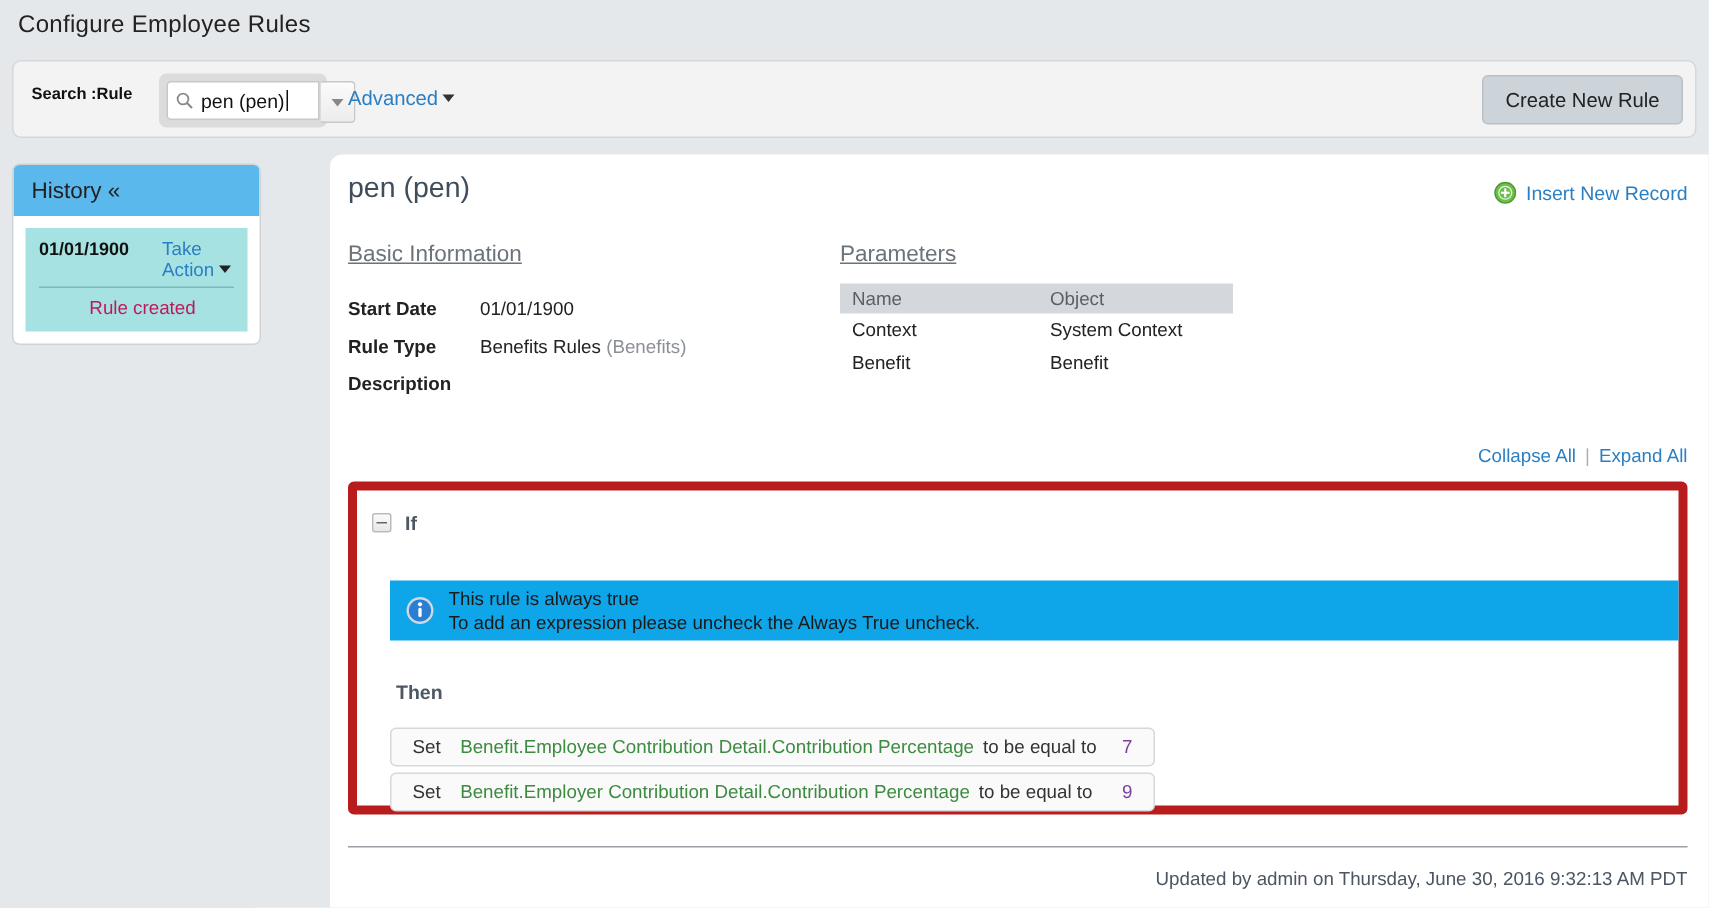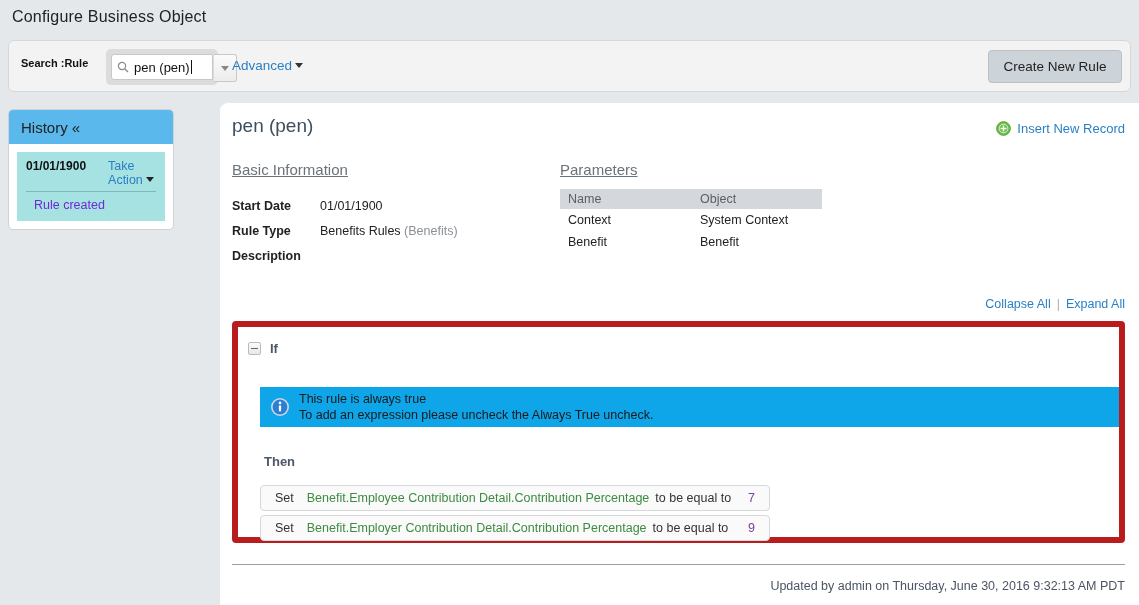--- a/index.html
+++ b/index.html
@@ -159,21 +159,21 @@
   .history-action .caret-down-dark {
     display: inline-block;
     width: 0; height: 0;
     border-left: 4px solid transparent;
     border-right: 4px solid transparent;
     border-top: 5px solid #222;
     vertical-align: 2px;
     margin-left: 3px;
   }
   .history-desc {
-    font-size: 12.5px; color: #6d28d9; padding: 6px 0 0 8px;
+    font-size: 12.5px; color: #be185d; padding: 6px 0 0 8px; text-align: center;
   }
 
   
   #main-panel {
     position: absolute;
     left: 220px; top: 103px;
     width: 919px; height: 502px;
     background: #ffffff;
     border-top-left-radius: 8px;
   }
@@ -319,21 +319,21 @@
   #footer-text {
     position: absolute;
     right: 14px; top: 476px;
     font-size: 12.5px;
     color: #4b5563;
   }
 </style>
 </head>
 <body>
 
-<div id="page-title">Configure Business Object</div>
+<div id="page-title">Configure Employee Rules</div>
 
 <div id="search-panel">
 
   <div id="search-label">Search :Rule</div>
 
   <div id="search-box-wrap">
     <div id="search-field">
       <span id="search-icon">
         <svg width="12" height="12" viewBox="0 0 12 12">
           <circle cx="5" cy="5" r="3.6" fill="none" stroke="#8a8a8a" stroke-width="1.2"></circle>

